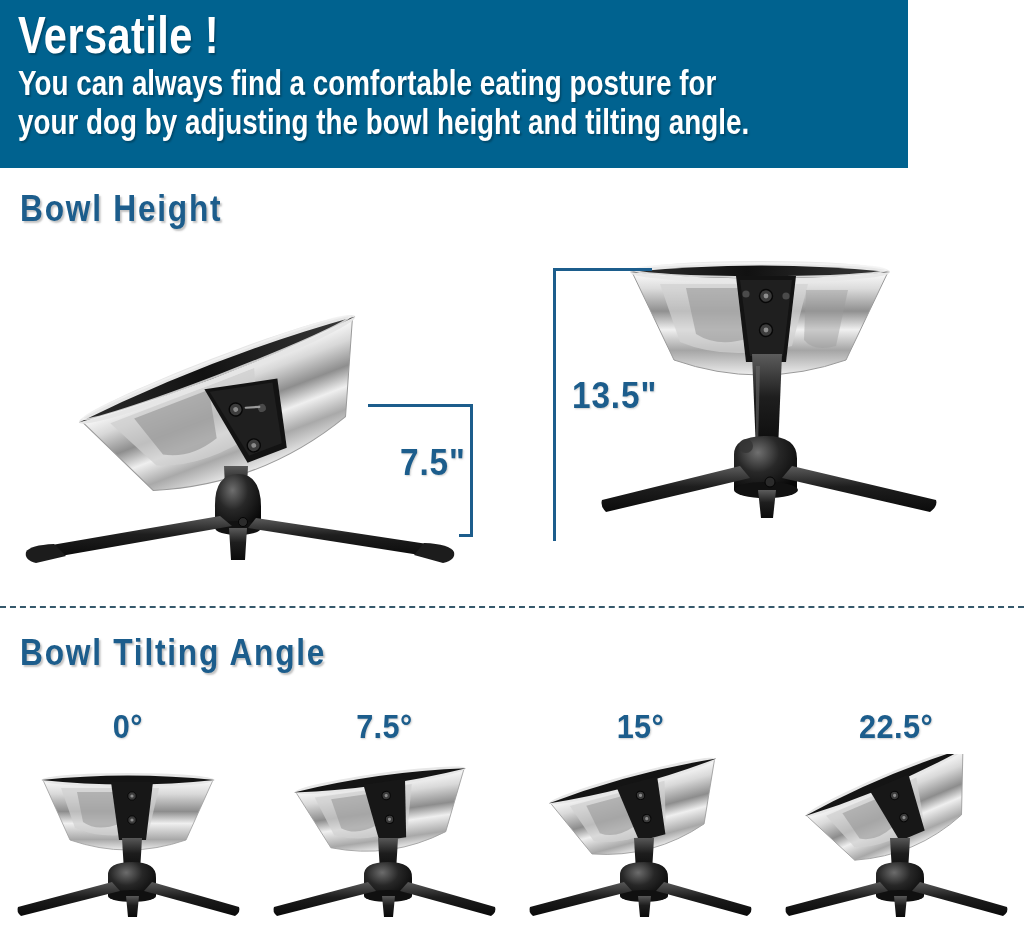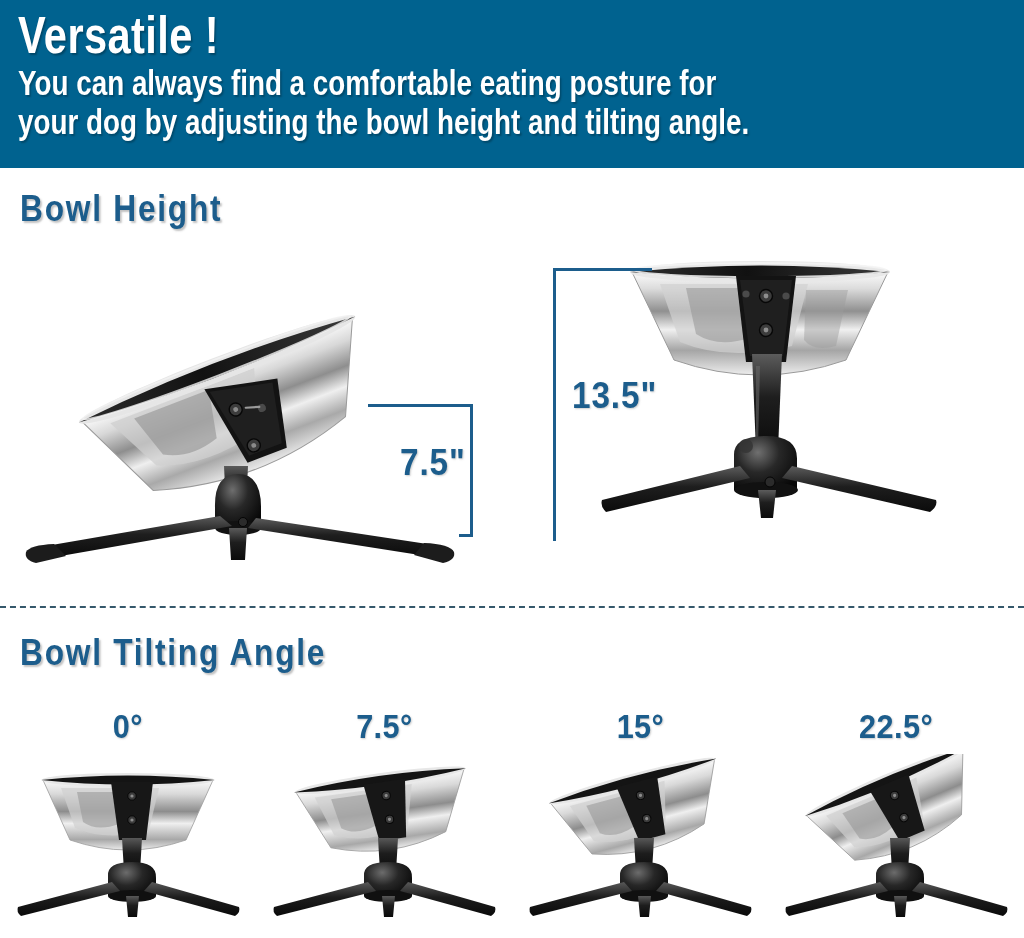--- a/index.html
+++ b/index.html
@@ -17,21 +17,21 @@
     position: relative;
     width: 1024px;
     height: 938px;
     background: #ffffff;
   }
 
   
   .banner {
     position: absolute;
     left: 0; top: 0;
-    width: 1024px;
+    width: 908px;
     height: 168px;
     background: #00628f;
     padding: 6px 34px 0 18px;
   }
   .banner-title {
     color: #ffffff;
     font-family: "Liberation Sans Narrow", "Liberation Sans", sans-serif;
     font-weight: bold;
     font-size: 52px;
     line-height: 58px;

